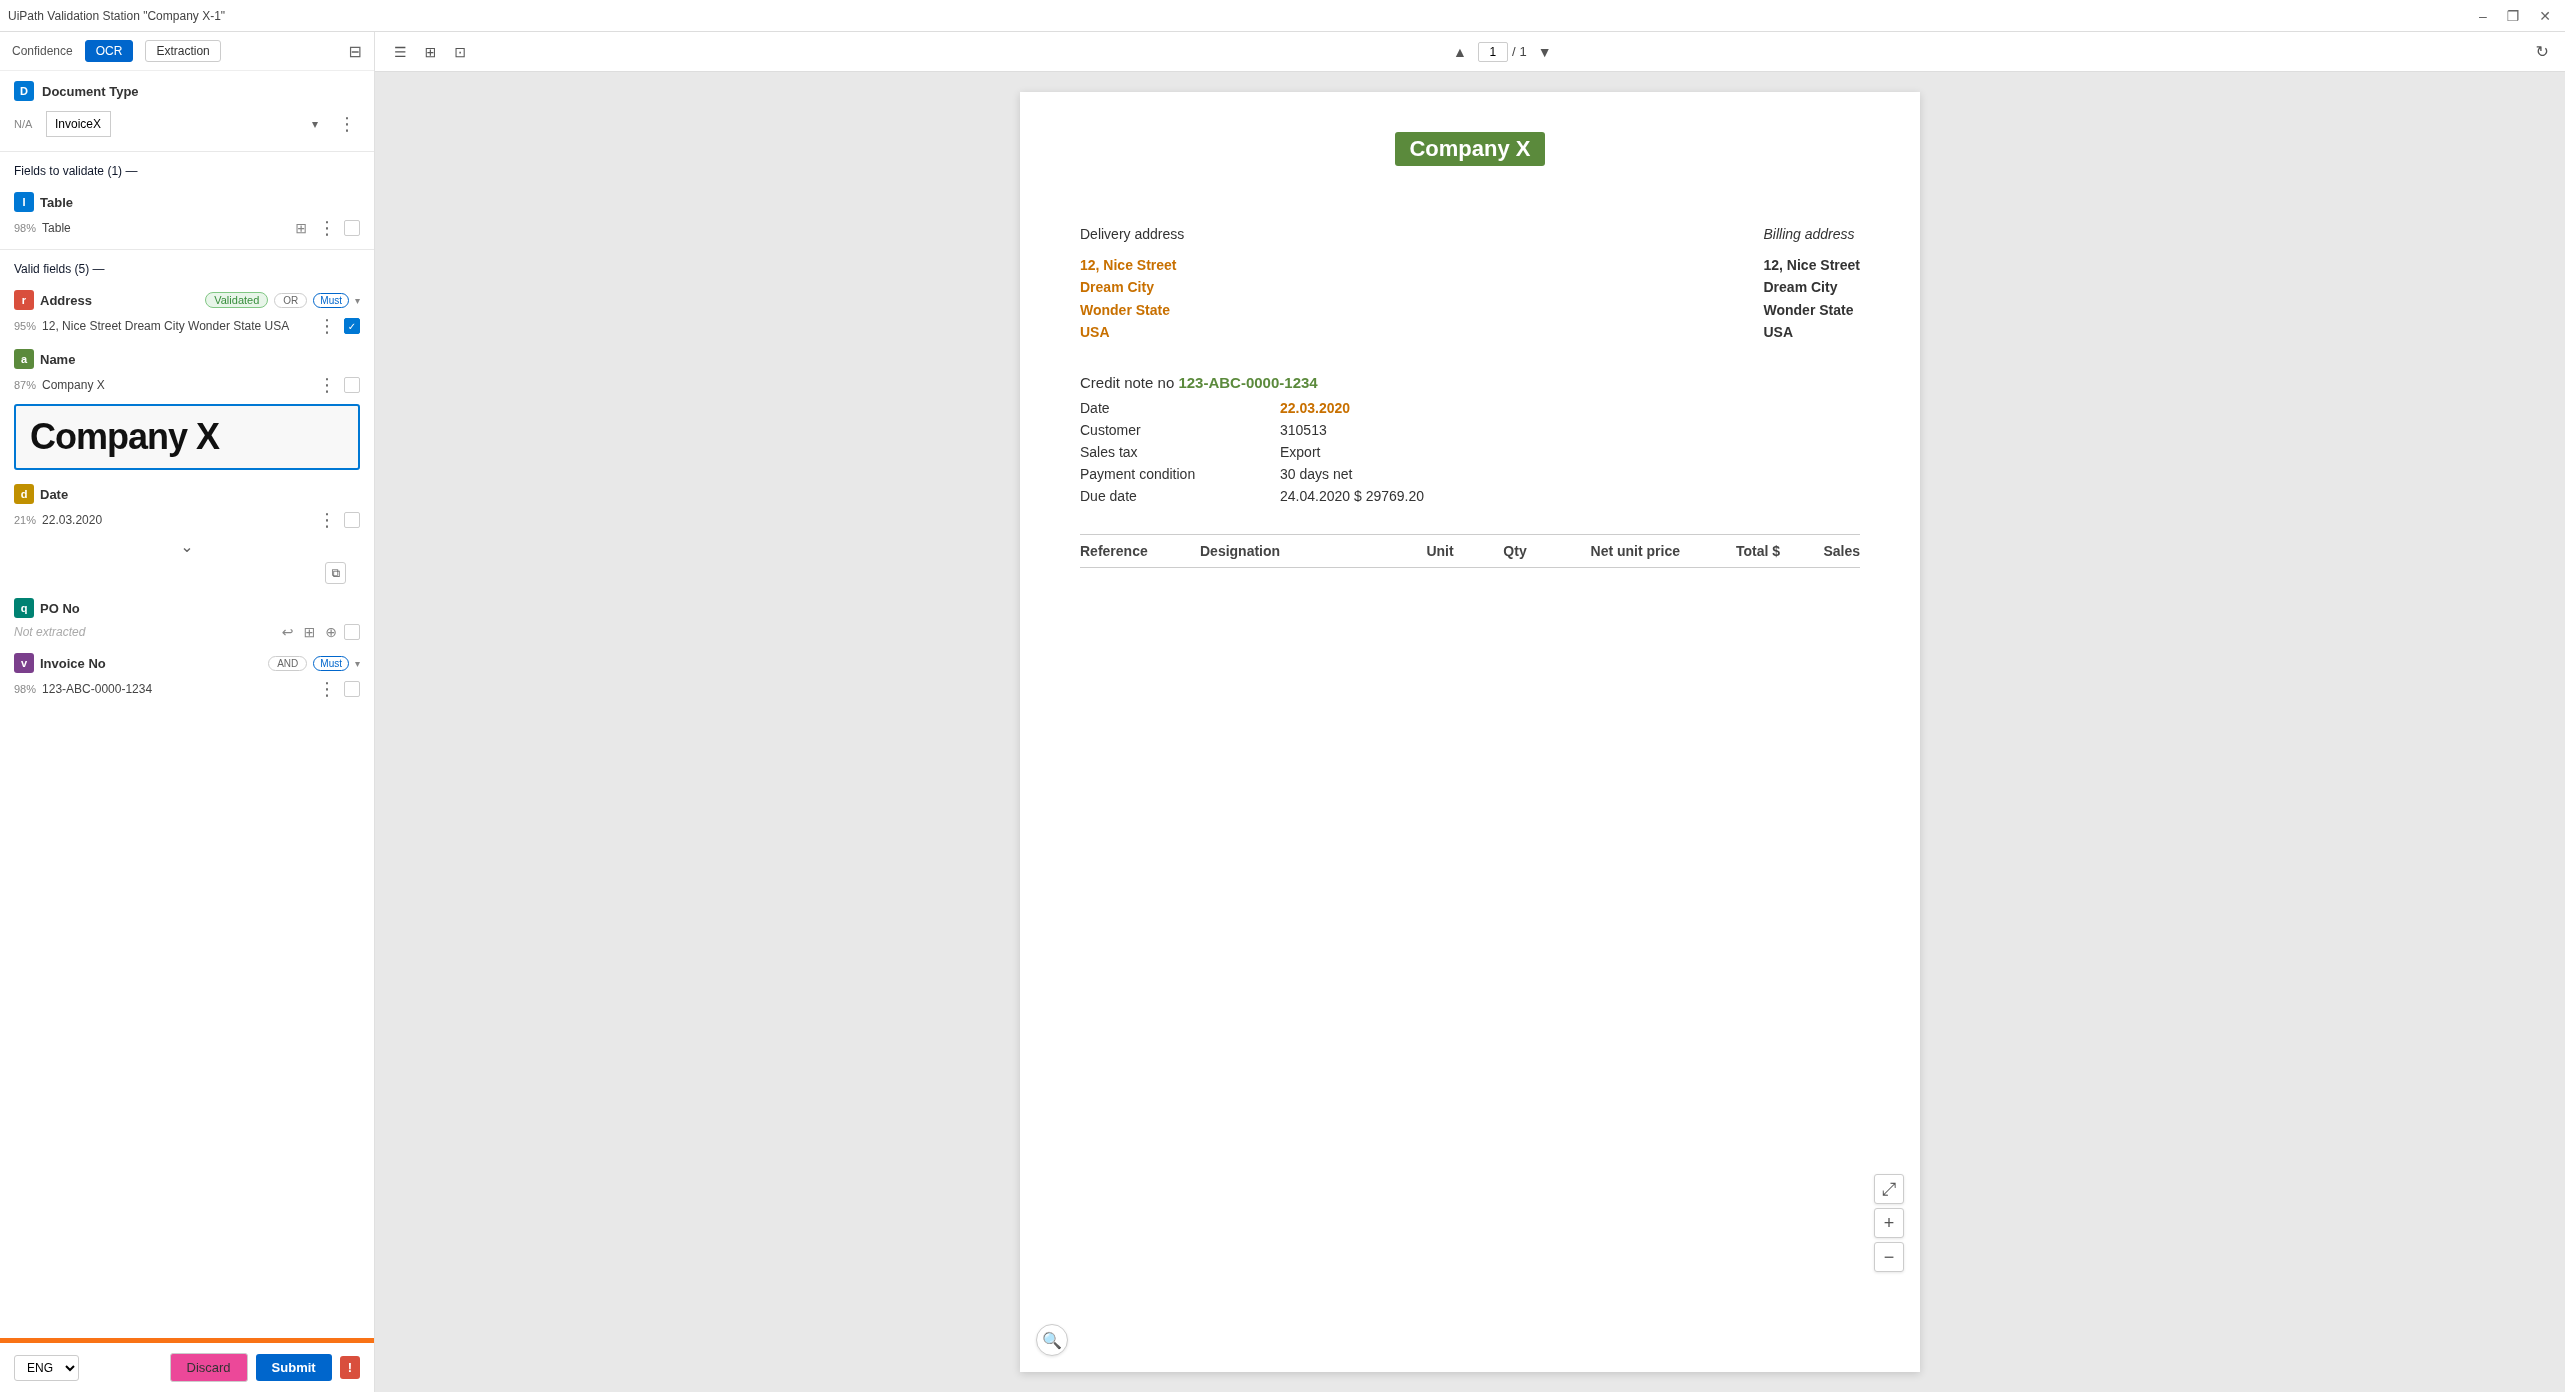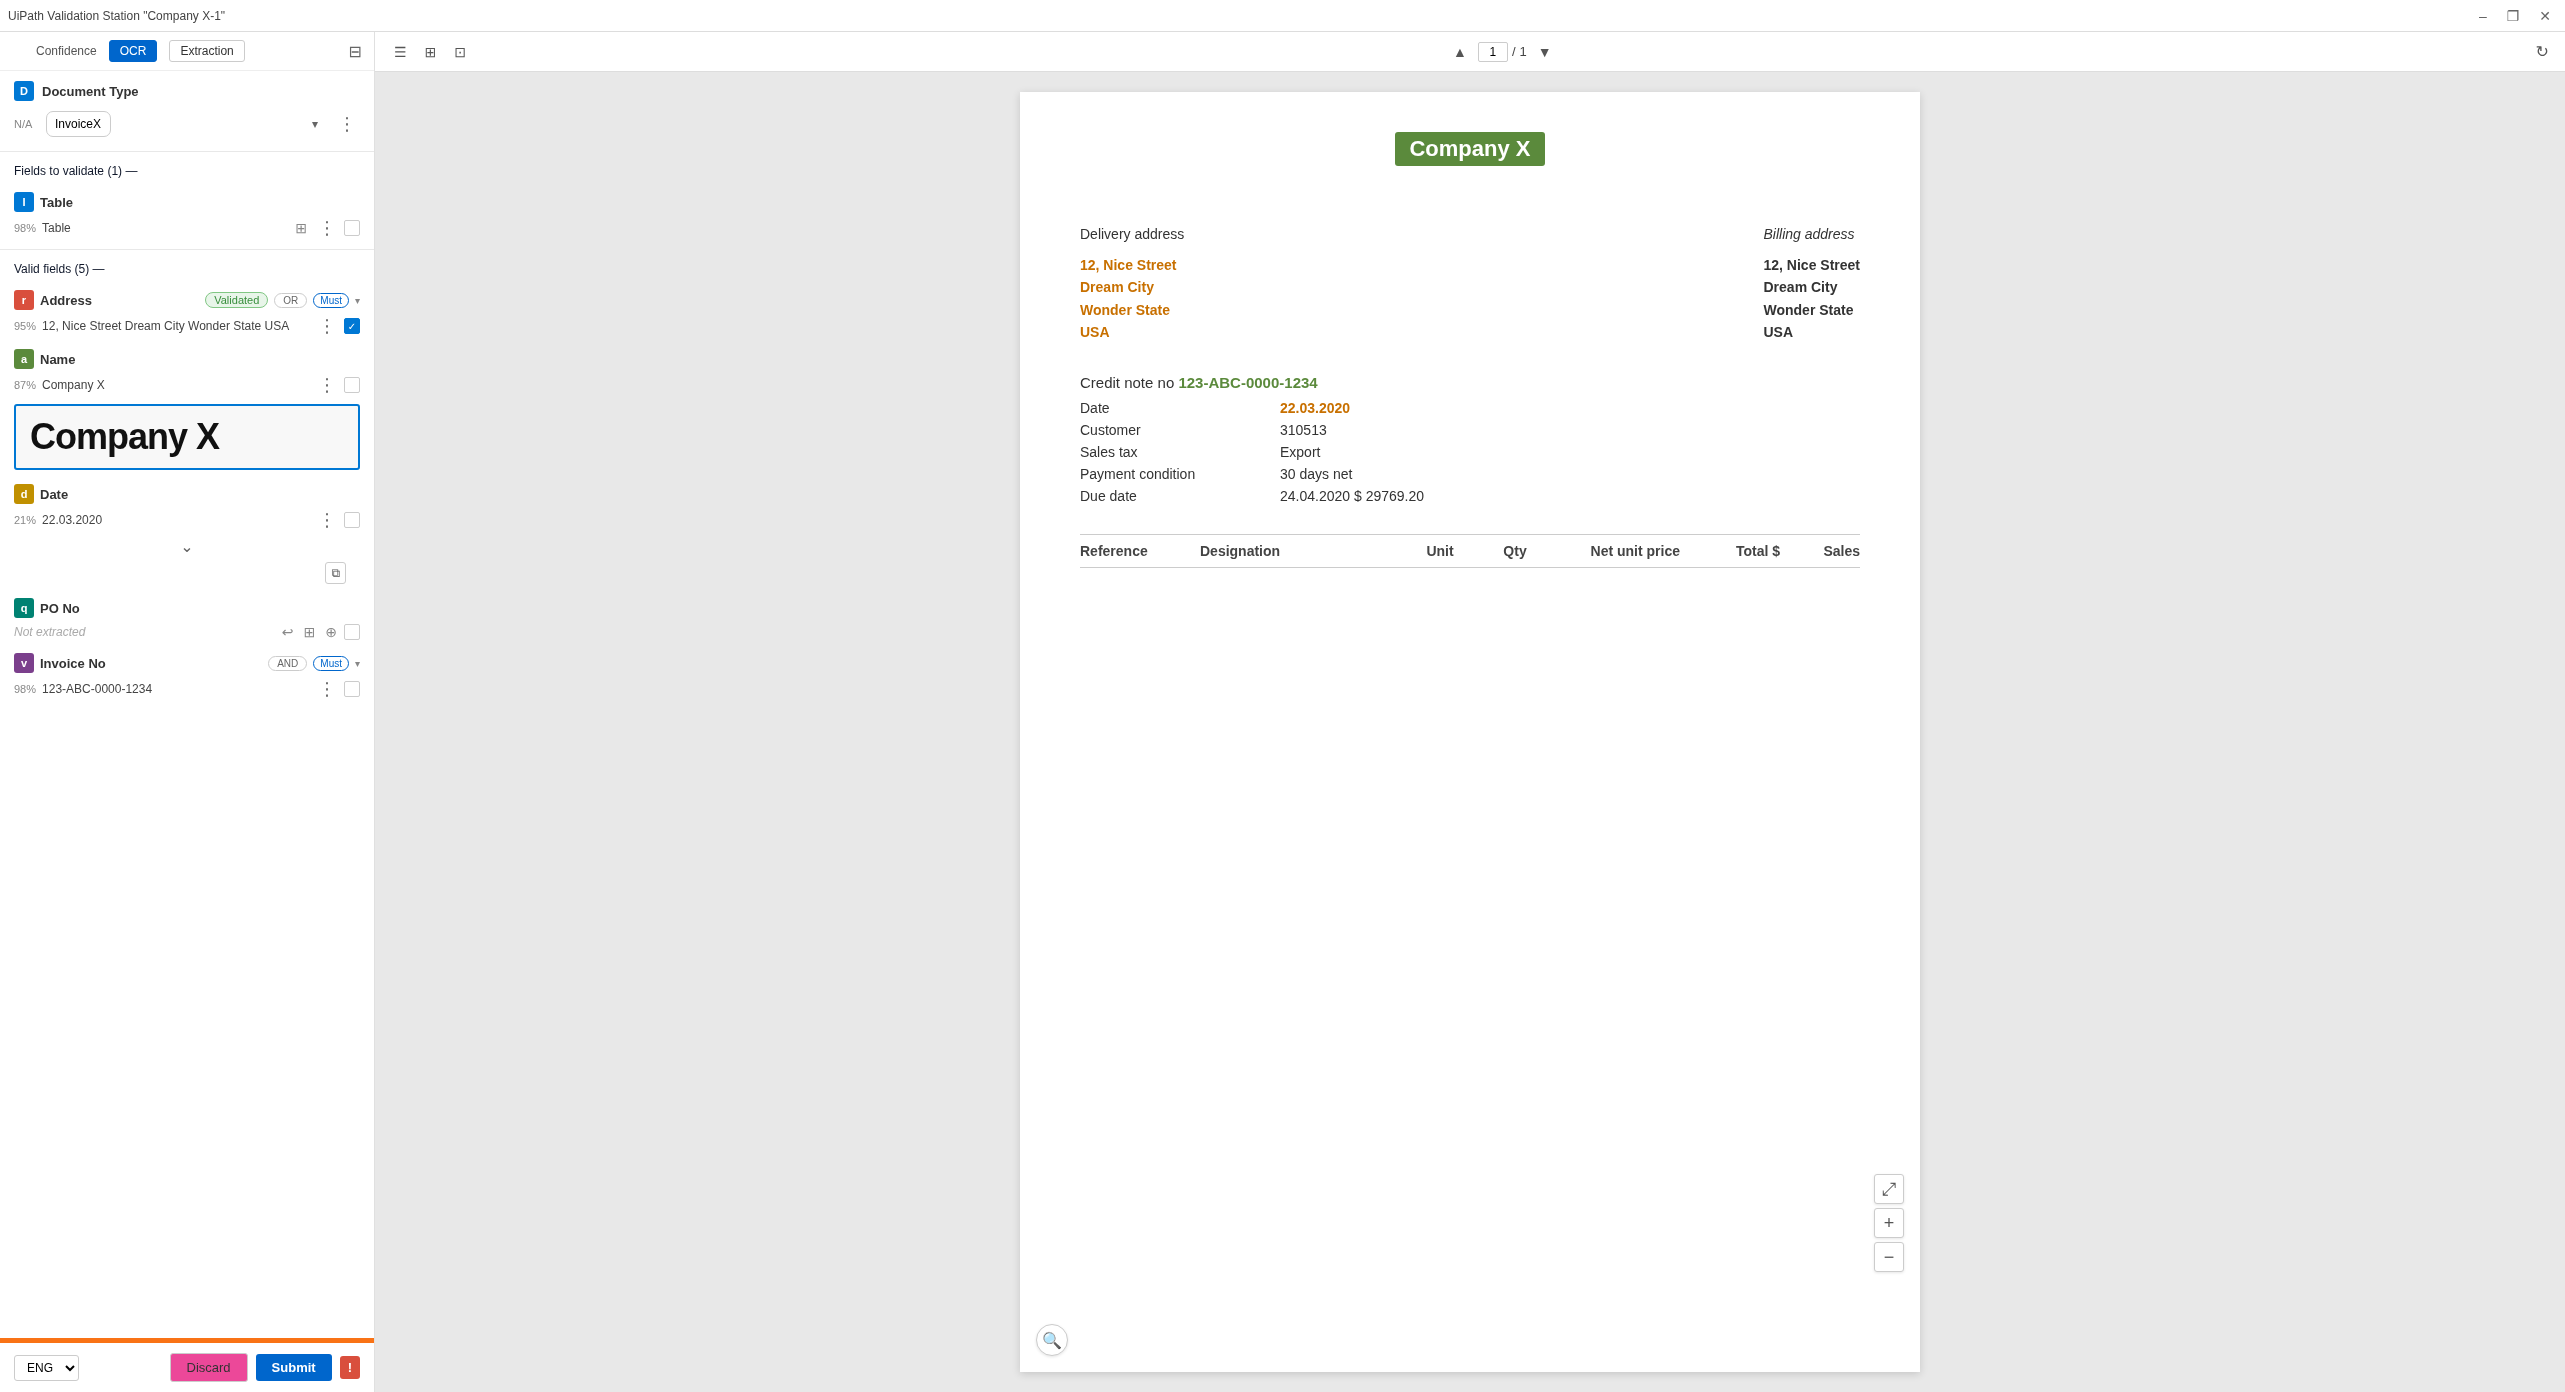--- a/index.html
+++ b/index.html
@@ -39,21 +39,21 @@
     }
 
     
     .left-toolbar {
       padding: 8px 12px;
       display: flex;
       align-items: center;
       gap: 12px;
       border-bottom: 1px solid #eee;
     }
-    .confidence-label { font-size: 12px; color: #555; margin-left: 24px; }
+    .confidence-label { font-size: 12px; color: #555; }
     .tab-btn {
       padding: 3px 10px;
       border: 1px solid #ccc;
       border-radius: 3px;
       font-size: 12px;
       cursor: pointer;
       background: #fff;
       color: #333;
     }
     .tab-btn.active {
@@ -105,21 +105,21 @@
       padding: 4px 14px 10px;
       display: flex;
       align-items: center;
       gap: 8px;
     }
     .na-label { font-size: 11px; color: #888; width: 24px; }
     .doc-select {
       flex: 1;
       padding: 5px 8px;
       border: 1px solid #ccc;
-      border-radius: 7px;
+      border-radius: 0;
       font-size: 12px;
       background: #fff;
       appearance: none;
       cursor: pointer;
     }
     .doc-select-wrapper {
       flex: 1;
       position: relative;
     }
     .doc-select-arrow {

